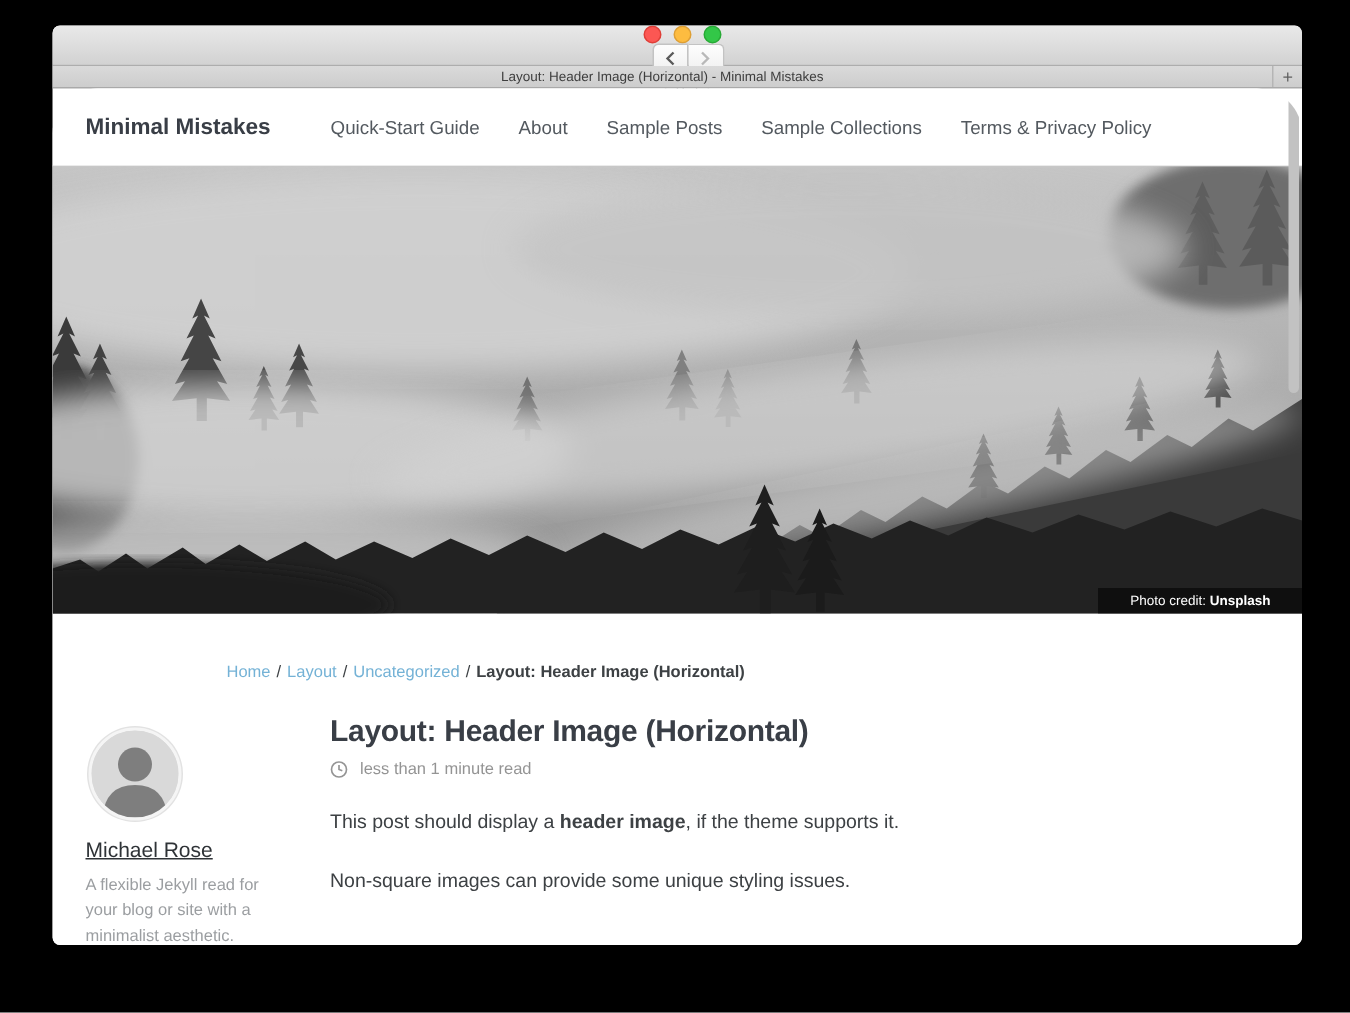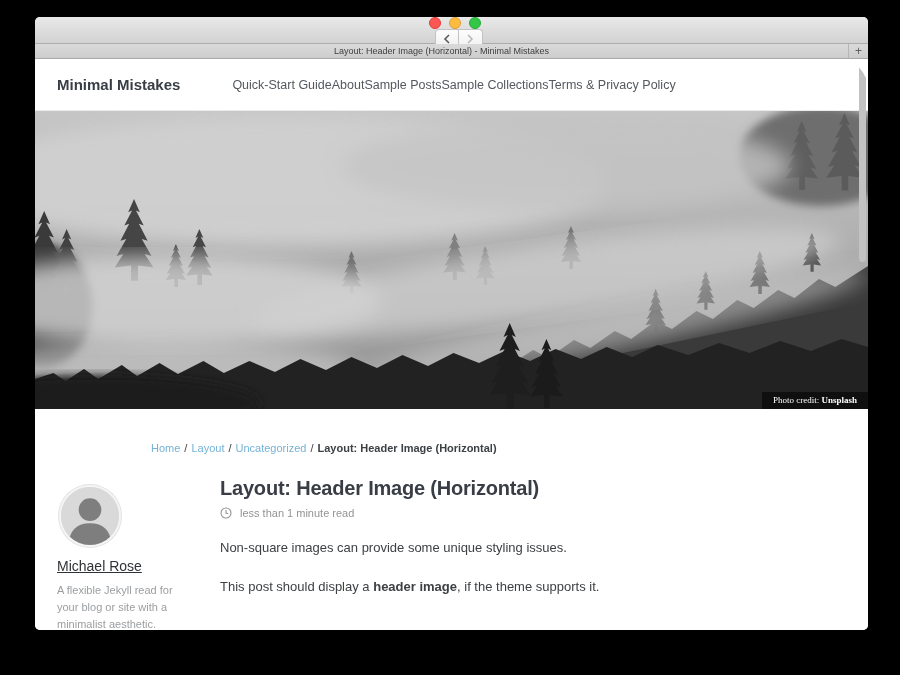--- a/index.html
+++ b/index.html
@@ -39,28 +39,28 @@
   .tabtitle { flex:1; text-align:center; font-size:9px; color:#3e3e3e; }
   .newtab { width:20px; height:100%; border-left:1px solid #b5b5b5; color:#5f5f5f;
             font-size:12px; line-height:14px; text-align:center; }
 
   
   .viewport { position:relative; height:595px; background:#fff; overflow:hidden;border-radius:30px; }
 
   .masthead { height:52px; display:flex; align-items:center; padding:0 25px 0 22px;
               border-bottom:1px solid #ebebeb; background:#fff; }
   .site-title { font-size:15px; font-weight:bold; color:#393e46; }
-  .site-nav { display:flex; margin-left:52px; }
+  .site-nav { display:flex; margin-left:40px; column-gap:26px; }
   .site-nav span { font-size:12.5px; color:#53595f; cursor:pointer; }
 
   .hero { position:relative; height:298px; background:#9a9a9a; }
   .hero svg { display:block; width:100%; height:100%; }
   .hero-caption { position:absolute; right:0; bottom:0; background:rgba(0,0,0,.55);
-                  color:#fff; font-family:Liberation Serif, serif; font-size:9px;
-                  padding:3px 11px 4px; }
+                  color:#fff; font-family:Liberation Sans, sans-serif; font-size:9px;
+                  padding:3px 21px 4px; }
   .hero-caption b { font-weight:bold; }
 
   .content { padding-top:33px; }
   .breadcrumb { margin-left:116px; font-size:11px; color:#3d4144; }
   .breadcrumb a { color:#74b2d6; text-decoration:none; cursor:pointer; }
   .breadcrumb .sep { margin:0 4px; color:#3d4144; }
   .breadcrumb .current { font-weight:bold; color:#3d4144; }
 
   .cols { display:flex; margin-top:23px; }
   .side { width:148px; margin-left:22px; flex:none; }
@@ -236,21 +236,21 @@
 
         <div class="main">
           <h1 class="page-title">Layout: Header Image (Horizontal)</h1>
           <div class="page-meta">
             <svg width="12" height="12" viewBox="0 0 12 12">
               <circle cx="6" cy="6" r="5" fill="none" stroke="#949494" stroke-width="1.1"></circle>
               <polyline points="6,3 6,6 8.2,6.8" fill="none" stroke="#949494" stroke-width="1.1"></polyline>
             </svg>
             <span>less than 1 minute read</span>
           </div>
+          <p><span>This post should display a </span><b>header image</b><span>, if the theme supports it.</span></p>
           <p>Non-square images can provide some unique styling issues.</p>
-          <p><span>This post should display a </span><b>header image</b><span>, if the theme supports it.</span></p>
         </div>
       </div>
     </div>
 
     <div class="scroll-thumb"></div>
   </div>
 </div>
 
 </body></html>

